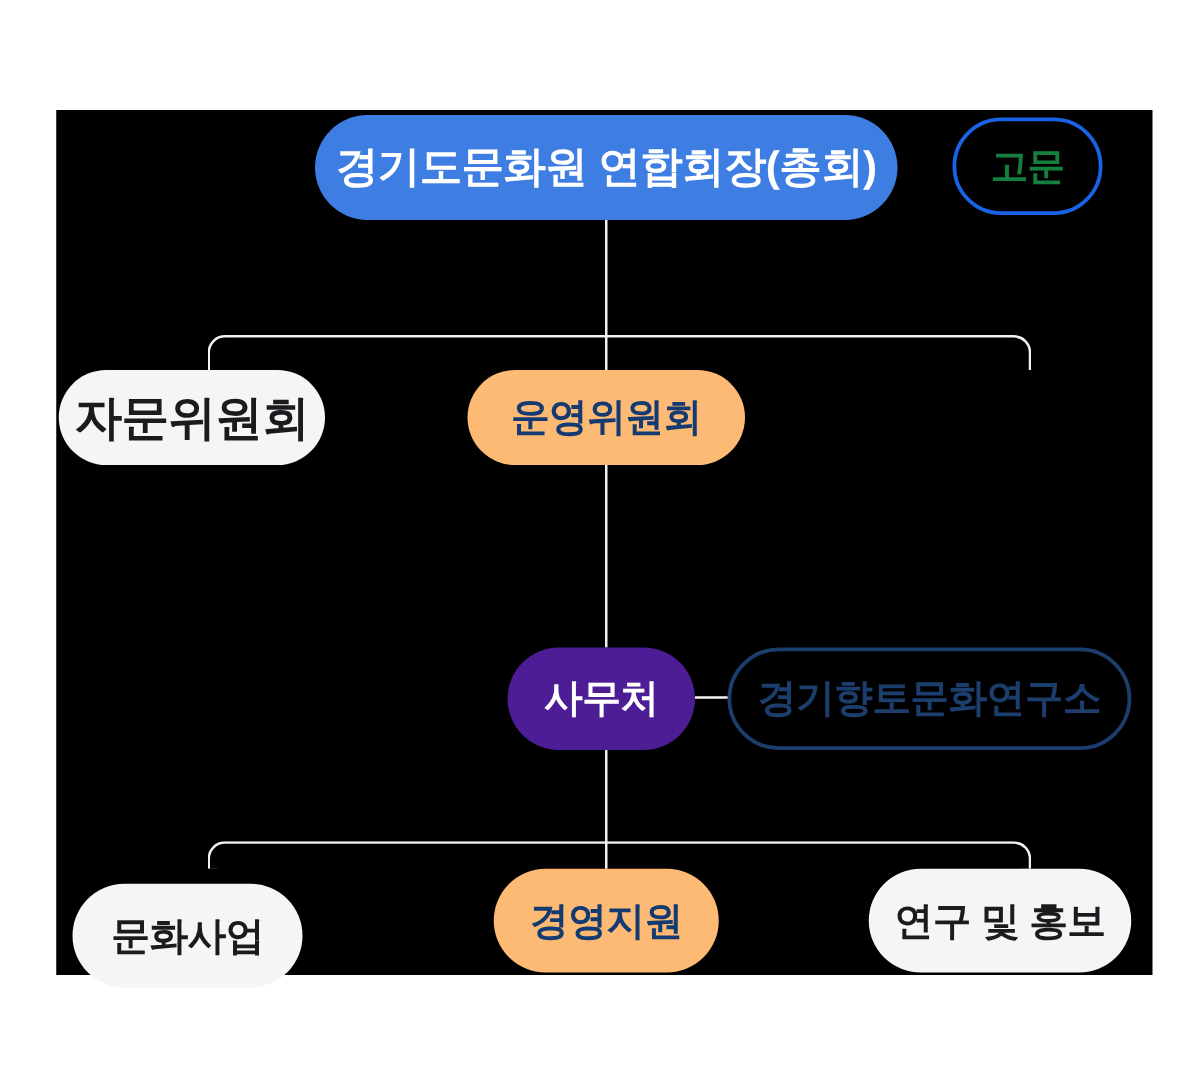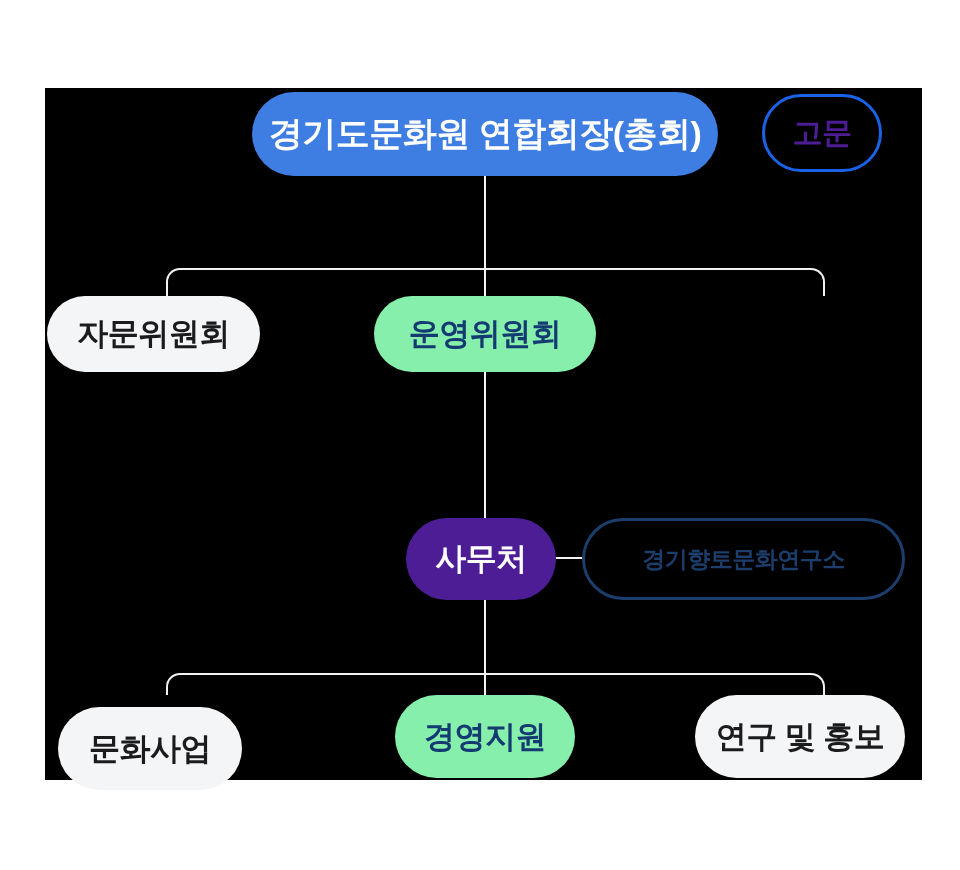--- a/index.html
+++ b/index.html
@@ -13,24 +13,24 @@
   .diagram-bg {
     position:absolute; left:45px; top:88px; width:877px; height:692px;
     background:#000000;
   }
   .pill {
     position:absolute; display:flex; align-items:center; justify-content:center;
     font-weight:bold; border-radius:999px; box-sizing:border-box;
     white-space:nowrap; letter-spacing:-0.5px;
   }
   .fill-medium-blue { background:#3e7de1; color:#ffffff; }
-  .fill-bright-blue { background:#86efac; color:#143a72; }
+  .fill-bright-blue { background:#fdba74; color:#143a72; }
   .fill-navy       { background:#4c1d95; color:#ffffff; }
   .fill-white      { background:#f4f5f7; color:#1b1b1e; }
-  .outline-blue    { background:transparent; border:3px solid #1a62e6; color:#4c1d95;text-align:center; }
+  .outline-blue    { background:transparent; border:3px solid #1a62e6; color:#15803d;text-align:center; }
   .outline-navy    { background:transparent; border:3px solid #1c3e6d; color:#1c3e6d; }
   .line { position:absolute; background:#f2f2f4; }
   .bracket {
     position:absolute; box-sizing:border-box;
     border:2px solid #f2f2f4; border-bottom:none;
     border-radius:14px 14px 0 0; background:transparent;
   }
 </style>
 </head>
 <body>
@@ -42,23 +42,23 @@
   <div class="line" style="left:484px; top:176px; width:2px; height:120px;"></div>
   <div class="bracket" style="left:166px; top:268px; width:659px; height:28px;"></div>
   <div class="line" style="left:484px; top:372px; width:2px; height:146px;"></div>
   <div class="line" style="left:556px; top:557px; width:28px; height:2px;"></div>
   <div class="line" style="left:484px; top:600px; width:2px; height:95px;"></div>
   <div class="bracket" style="left:166px; top:673px; width:659px; height:22px;"></div>
 
   <div class="pill fill-medium-blue" style="left:252px; top:92px; width:466px; height:84px; font-size:34px;">경기도문화원 연합회장(총회)</div>
   <div class="pill outline-blue" style="left:762px; top:94px; width:120px; height:78px; font-size:30px;">고문</div>
 
-  <div class="pill fill-white" style="left:47px; top:296px; width:213px; height:76px; font-size:31px;">자문위원회</div>
+  <div class="pill fill-white" style="left:47px; top:296px; width:213px; height:76px; font-size:38px;">자문위원회</div>
   <div class="pill fill-bright-blue" style="left:374px; top:296px; width:222px; height:76px; font-size:31px;">운영위원회</div>
 
   <div class="pill fill-navy" style="left:406px; top:518px; width:150px; height:82px; font-size:31px;">사무처</div>
-  <div class="pill outline-navy" style="left:582px; top:518px; width:323px; height:82px; font-size:23px;">경기향토문화연구소</div>
+  <div class="pill outline-navy" style="left:582px; top:518px; width:323px; height:82px; font-size:31px;">경기향토문화연구소</div>
 
   <div class="pill fill-white" style="left:58px; top:695px; width:184px; height:83px; font-size:31px;margin-top:12px;">문화사업</div>
   <div class="pill fill-bright-blue" style="left:395px; top:695px; width:180px; height:83px; font-size:31px;">경영지원</div>
   <div class="pill fill-white" style="left:695px; top:695px; width:210px; height:83px; font-size:31px;">연구 및 홍보</div>
 
 </div>
 
 </body></html>

